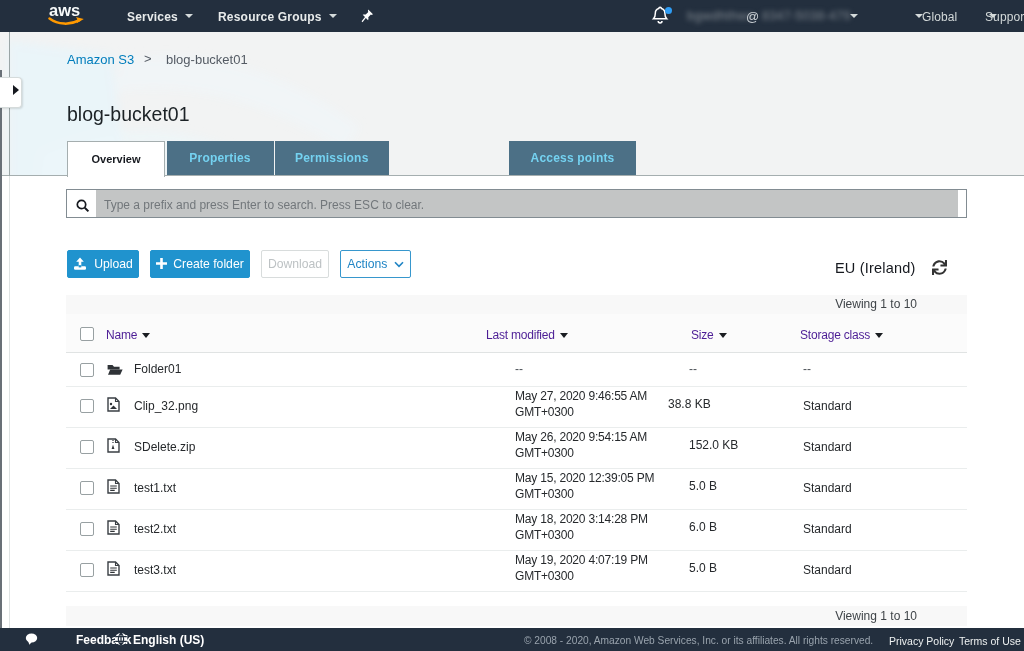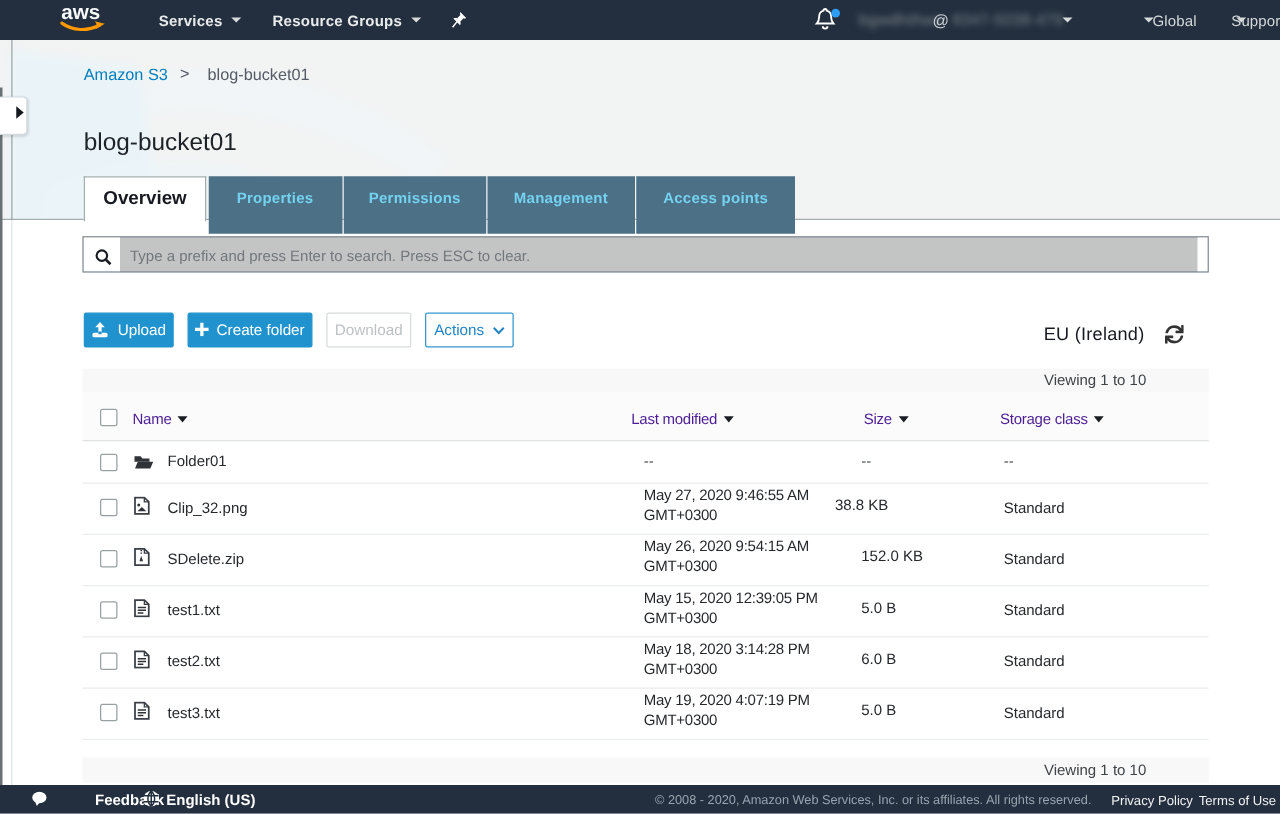--- a/index.html
+++ b/index.html
@@ -7,22 +7,22 @@
 #page { position:relative; width:1024px; height:651px; }
 .abs { position:absolute; }
 
 #topnav { left:0; top:0; width:1024px; height:32px; background:#232f3e; }
 .navtxt { color:#e8ebeb; font-size:12px; font-weight:bold; letter-spacing:0.2px; }
 .navtxt2 { color:#d3d9d9; font-size:12px; font-weight:normal; letter-spacing:0.1px;margin-left:43px; }
 .caret { display:inline-block; width:0; height:0; border-left:4px solid transparent; border-right:4px solid transparent; border-top:4px solid #d5dbdb; vertical-align:middle; }
 
 #band { left:0; top:32px; width:1024px; height:144px; background:#f2f3f3; }
 #tabline { left:0; top:175px; width:1024px; height:1px; background:#a5aeaf; }
-.tab { position:absolute; top:141px; height:46px; background:#4c7086; color:#74d2f1; font-weight:bold; font-size:12px; text-align:center; line-height:34px; letter-spacing:0.2px; }
-#tab-active { position:absolute; top:141px; height:36px; background:#fff; border:1px solid #a5aeaf; border-bottom:none; color:#16191f; font-weight:bold; font-size:15px; text-align:center; line-height:34px; z-index:3; }
+.tab { position:absolute; top:141px; height:34px; background:#4c7086; color:#74d2f1; font-weight:bold; font-size:12px; text-align:center; line-height:34px; letter-spacing:0.2px; }
+#tab-active { position:absolute; top:141px; height:36px; background:#fff; border:1px solid #a5aeaf; border-bottom:none; color:#16191f; font-weight:bold; font-size:11px; text-align:center; line-height:34px; z-index:3; }
 
 #search { left:66px; top:189px; width:901px; height:29px; background:#c3c5c5; border:1px solid #828c92; }
 #search .mag { position:absolute; left:0; top:0; width:29px; height:27px; background:#fff; }
 #search .ph { position:absolute; left:37px; top:8px; font-size:12px; color:#72777b; }
 
 .btn { position:absolute; top:250px; height:28px; font-size:12.2px; line-height:26px; text-align:center; border-radius:2px; }
 .btn-blue { background:#2093ce; color:#fff; border:1px solid #2093ce; }
 
 .bar { background:#f8f8f8; color:#3f4448; font-size:12px; }
 .rowline { position:absolute; left:66px; width:901px; height:1px; background:#eaeded; }
@@ -85,21 +85,20 @@
   <span class="abs" style="left:144px;top:51px;font-size:13px;color:#545b64;">&gt;</span>
   <span class="abs" style="left:166px;top:52px;font-size:13px;color:#545b64;">blog-bucket01</span>
 
   <span class="abs" style="left:67px;top:103px;font-size:19.5px;color:#1c2226;">blog-bucket01</span>
 
   <div class="abs" id="tabline"></div>
   <div class="abs" id="content" style="left:0;top:176px;width:1024px;height:452px;background:#fff;"></div>
   <div id="tab-active" style="left:67px;width:98px;">Overview</div>
   <div class="tab" style="left:166.5px;width:107px;">Properties</div>
   <div class="tab" style="left:275px;width:113.5px;">Permissions</div>
-  <div class="tab" style="left:390px;width:117.5px;">Management</div>
   <div class="tab" style="left:509px;width:127px;">Access points</div>
 
   <div class="abs" style="left:0;top:70px;width:2px;height:558px;background:#697077;"></div>
   <div class="abs" style="left:9px;top:32px;width:1px;height:144px;background:#9aa5a6;"></div>
   <div class="abs" style="left:9px;top:176px;width:1px;height:452px;background:#dfe3e3;"></div>
   <div class="abs" style="left:0;top:77px;width:22px;height:31px;background:#fff;border:1px solid #d5dbdb;border-left:none;border-radius:0 4px 4px 0;box-shadow:1px 1px 2px rgba(0,0,0,0.12);"></div>
   <div class="abs" style="left:13px;top:85px;width:0;height:0;border-top:5px solid transparent;border-bottom:5px solid transparent;border-left:6px solid #16191f;"></div>
 
   <div class="abs" id="search">
     <span class="mag"></span>
@@ -129,21 +128,21 @@
   <svg class="abs" style="left:932px;top:260px;" width="15" height="15" viewBox="0 0 512 512">
     <path fill="#333" d="M440.65 12.57l4 82.77A247.16 247.16 0 0 0 255.83 8C134.73 8 33.91 94.92 12.29 209.82A12 12 0 0 0 24.09 224h49.05a12 12 0 0 0 11.67-9.26 175.91 175.91 0 0 1 317-56.94l-101.46-4.86a12 12 0 0 0-12.57 12v47.41a12 12 0 0 0 12 12H500a12 12 0 0 0 12-12V12a12 12 0 0 0-12-12h-47.37a12 12 0 0 0-11.98 12.57zM255.83 432a175.61 175.61 0 0 1-146-77.8l101.8 4.87a12 12 0 0 0 12.57-12v-47.4a12 12 0 0 0-12-12H12a12 12 0 0 0-12 12V500a12 12 0 0 0 12 12h47.35a12 12 0 0 0 12-12.6l-4.15-82.57A247.17 247.17 0 0 0 255.83 504c121.11 0 221.93-86.92 243.55-201.82a12 12 0 0 0-11.8-14.18h-49.05a12 12 0 0 0-11.67 9.26A175.86 175.86 0 0 1 255.83 432z"></path>
   </svg>
 
   <div class="abs bar" style="left:66px;top:295px;width:901px;height:19px;">
       <span class="abs" style="right:50px;top:2px;">Viewing 1 to 10</span>
     </div>
   <div class="abs" style="left:66px;top:314px;width:901px;height:38.5px;background:#fbfbfb;border-bottom:1px solid #e0e3e3;"></div>
   <div class="cbx" style="left:80px;top:327px;"></div>
   <span class="hdr" style="left:106px;top:328px;">Name<span class="scaret"></span></span>
-  <span class="hdr" style="left:505px;top:328px;">Last modified<span class="scaret"></span></span>
+  <span class="hdr" style="left:486px;top:328px;">Last modified<span class="scaret"></span></span>
   <span class="hdr" style="left:691px;top:328px;">Size<span class="scaret"></span></span>
   <span class="hdr" style="left:800px;top:328px;">Storage class<span class="scaret"></span></span>
 
   <div id="rows">
 
   <div class="rowline" style="top:386px;"></div>
   <div class="cbx" style="left:80px;top:363px;"></div>
   <svg class="abs" style="left:107px;top:364px;" width="16" height="12" viewBox="0 0 16 12">
     <path d="M0.6 0.9 h4.9 l1.5 1.8 h5.6 v2.7 h-12 Z" fill="#2f3337"></path>
     <path d="M1 10.8 L3.2 5.4 h12.4 L13.2 10.8 Z" fill="#2f3337"></path>

